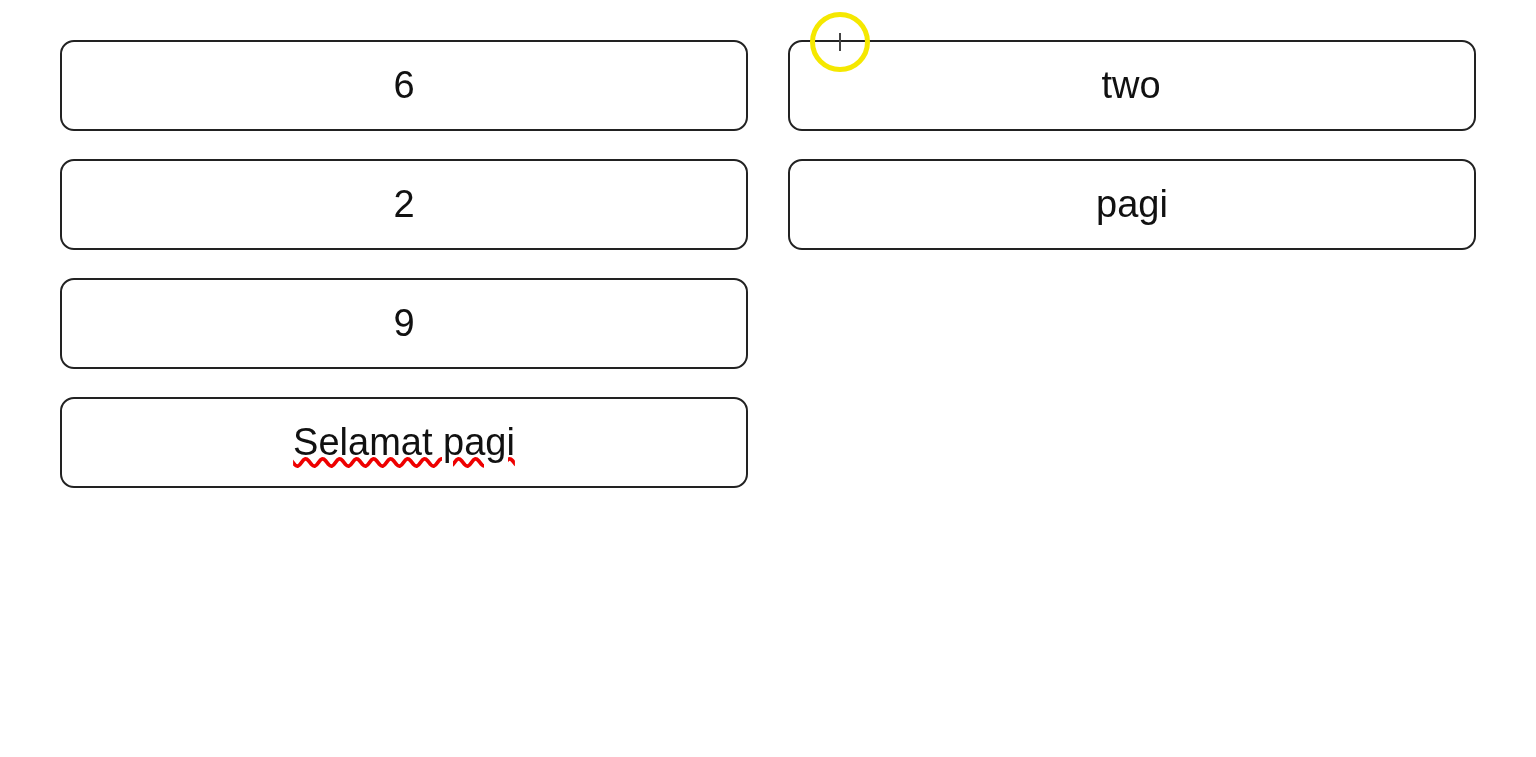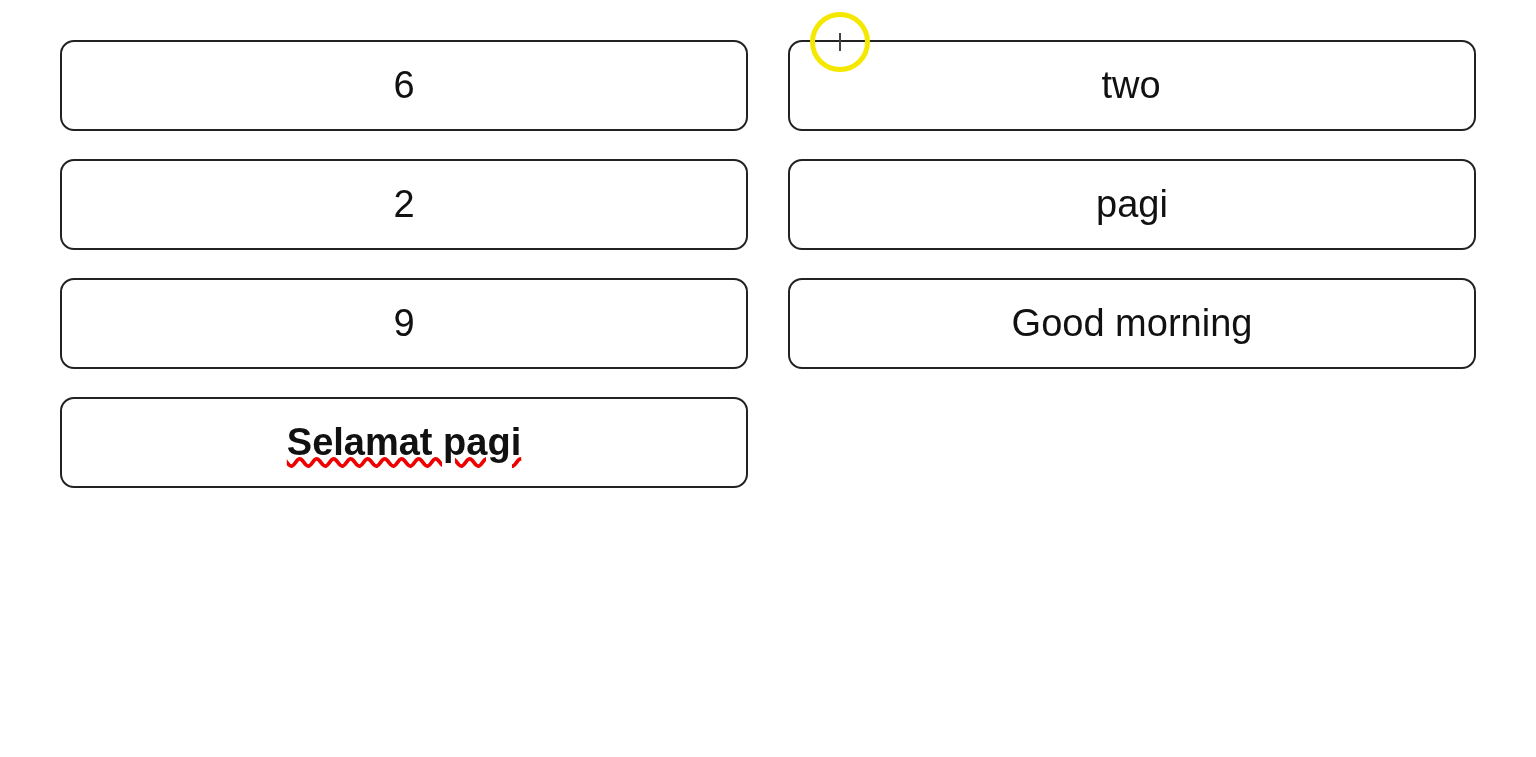--- a/index.html
+++ b/index.html
@@ -49,21 +49,21 @@
     }
 
     .card-text {
       font-size: 38px;
       font-weight: 500;
       color: #111;
       text-align: center;
     }
 
     .card-text.bold {
-      font-weight: 700;
+      font-weight: 400;
     }
 
     .card-text.underline-red {
       text-decoration: underline;
       text-decoration-color: #e00;
       text-decoration-style: wavy;
     }
 
     
     .yellow-circle {
@@ -112,17 +112,14 @@
     <div class="card" style="position:relative;padding-left:38px;">
 
       <div class="yellow-circle">
         <div class="cursor-line"></div>
       </div>
       <span class="card-text">two</span>
     </div>
     <div class="card">
       <span class="card-text">pagi</span>
     </div>
-    <div class="card">
-      <span class="card-text">Good morning</span>
-    </div>
   </div>
 </div>
 
 </body></html>

